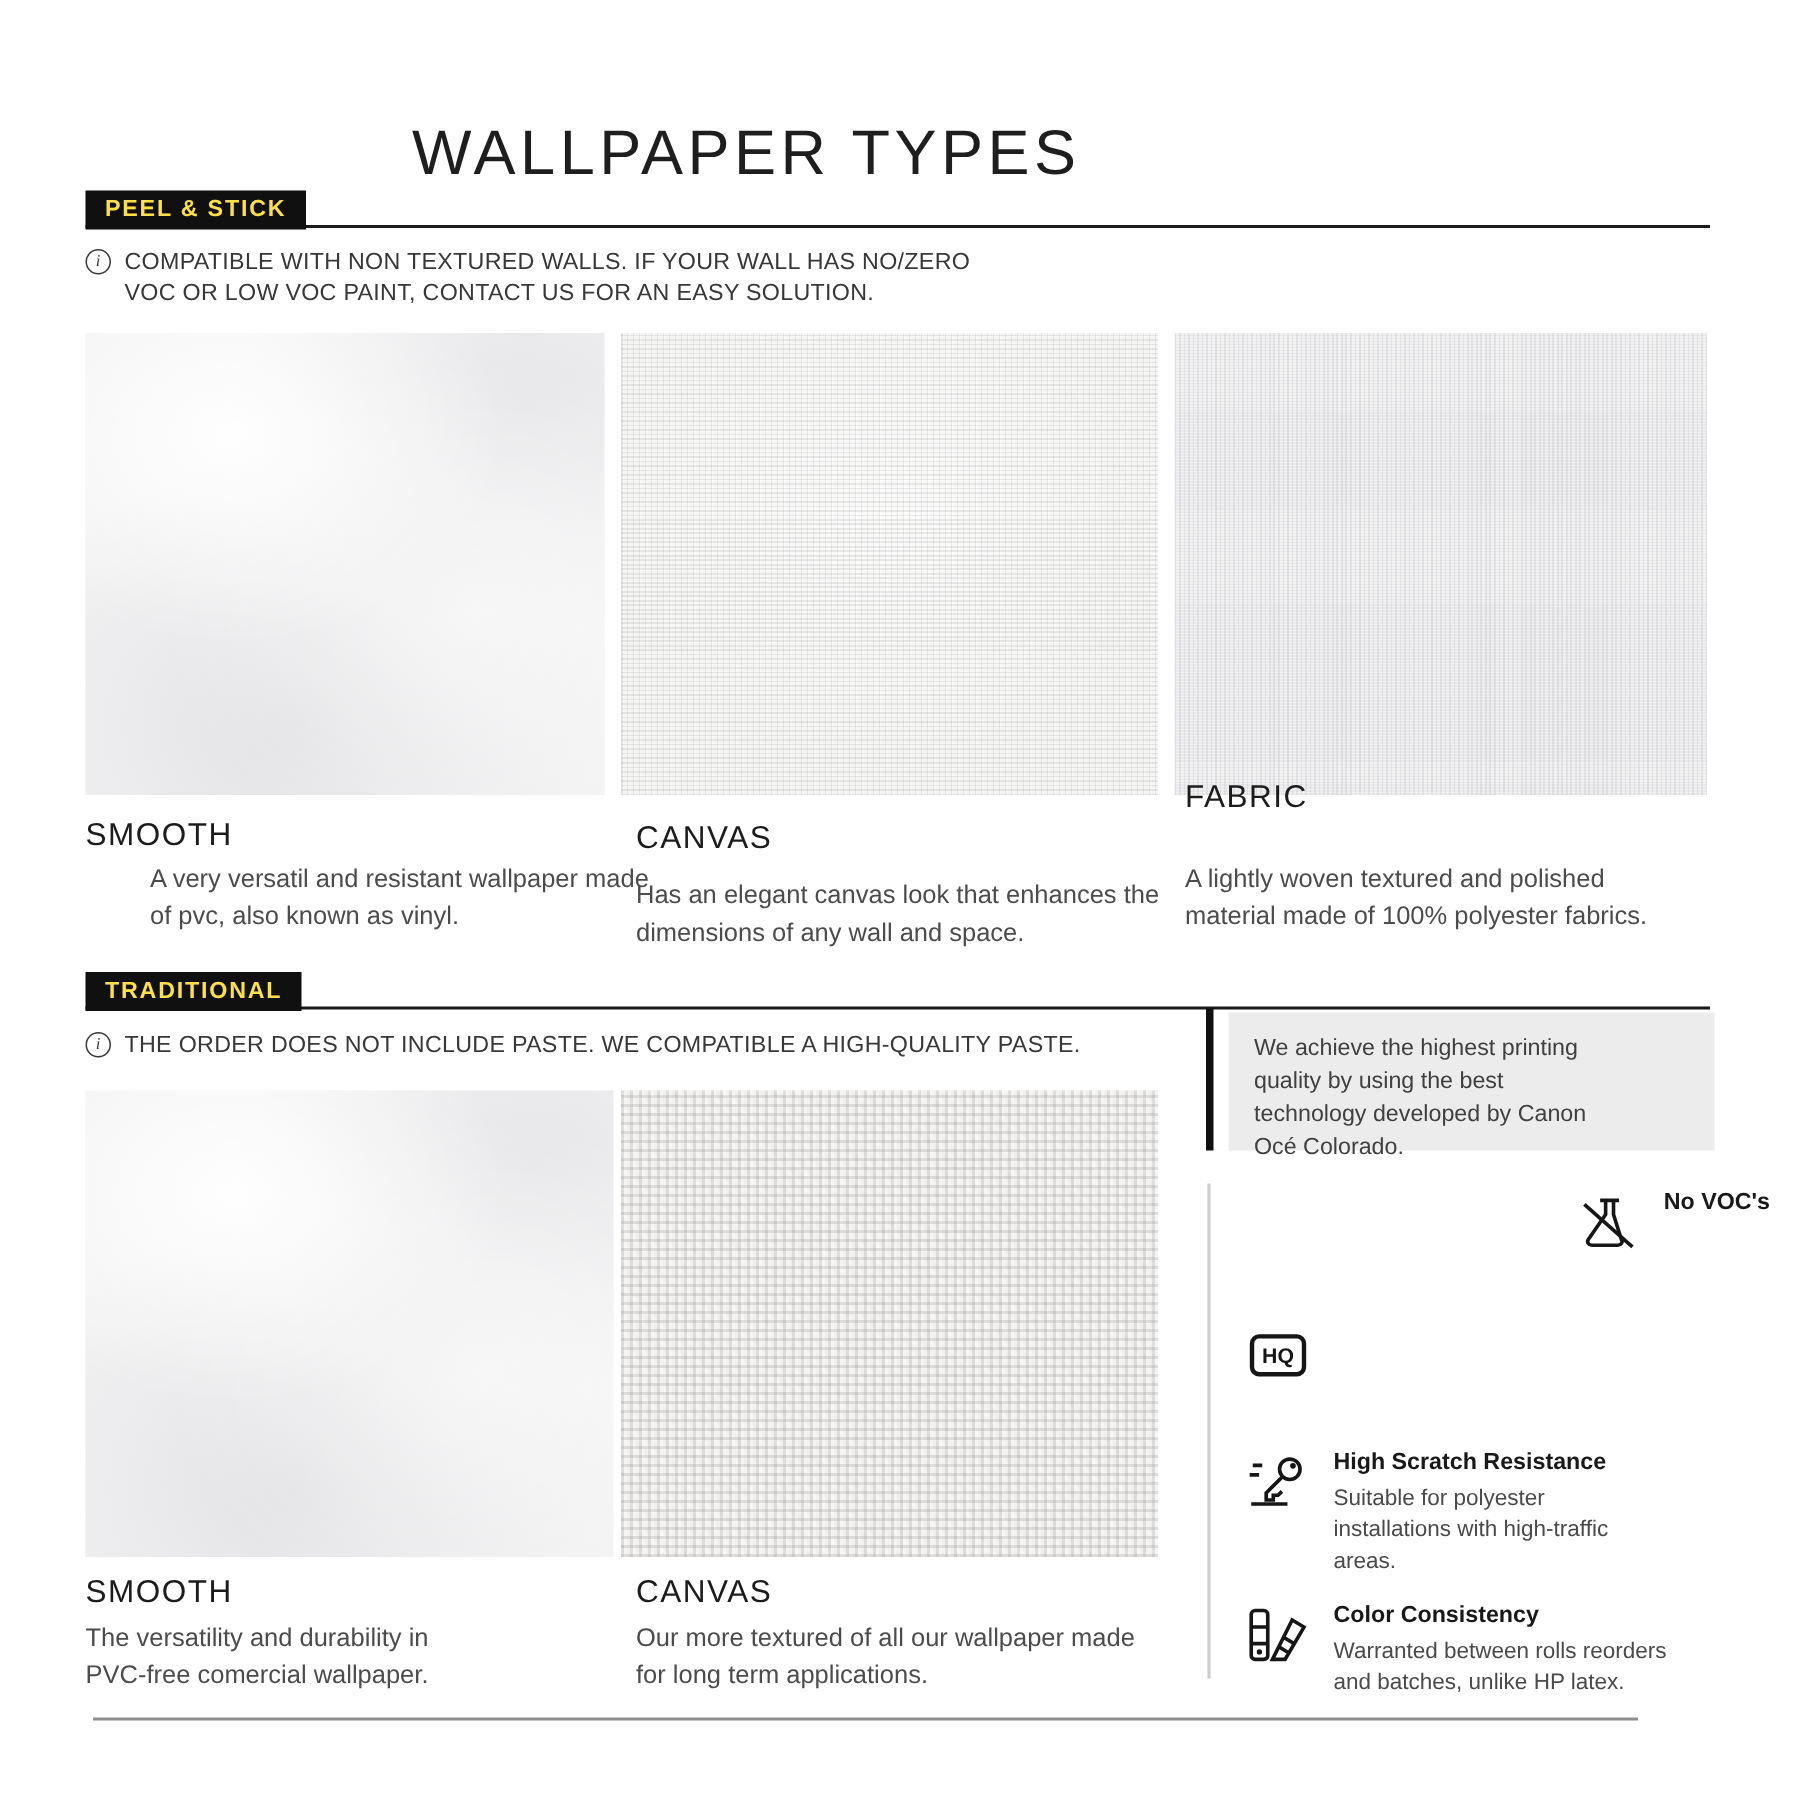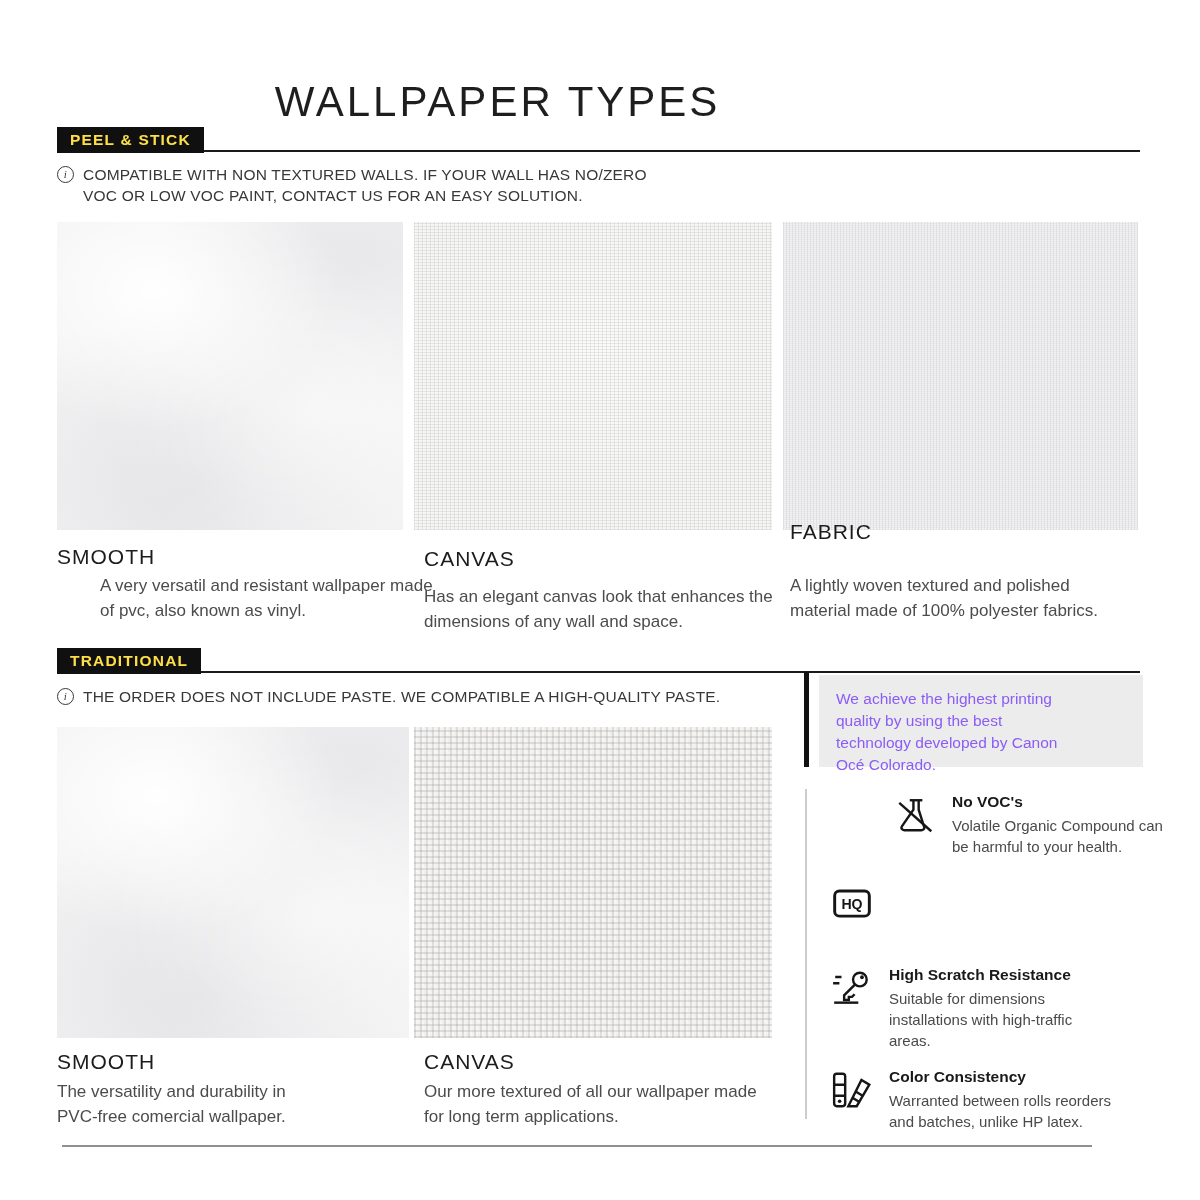--- a/index.html
+++ b/index.html
@@ -50,21 +50,21 @@
     background-color:#f0efee;
     background-image:
       repeating-linear-gradient(0deg, rgba(148,146,143,.24) 0 2px, rgba(255,255,255,0) 2px 6px),
       repeating-linear-gradient(90deg, rgba(158,156,153,.24) 0 2px, rgba(255,255,255,.30) 2px 4px, rgba(255,255,255,0) 4px 6px),
       repeating-linear-gradient(45deg, rgba(255,255,255,.28) 0 3px, rgba(255,255,255,0) 3px 7px);
   }
   .sw-label{position:absolute;font-size:21px;letter-spacing:1px;color:#1c1c1c;white-space:nowrap;}
   .sw-desc{position:absolute;font-size:17px;line-height:25px;color:#4c4c4c;}
   .quote-bar{position:absolute;background:#111111;}
   .quote-box{position:absolute;background:#ececec;box-sizing:border-box;
-    padding:13px 62px 13px 17px;font-size:15.5px;line-height:22px;color:#8b5cf6;}
+    padding:13px 62px 13px 17px;font-size:15.5px;line-height:22px;color:#404040;}
   .sep-line{position:absolute;background:#cccccc;}
   .feature{position:absolute;display:flex;gap:16px;align-items:flex-start;}
   .feature .f-icon{flex:none;width:42px;height:42px;margin-top:2px;}
   .feature .f-title{font-size:15.5px;font-weight:bold;color:#191919;margin:0 0 4px 0;}
   .feature .f-desc{font-size:15px;line-height:21px;color:#4a4a4a;margin:0;}
   .bottom-rule{position:absolute;background:#909090;}
   svg .st{stroke:#161616;stroke-width:2.3;fill:none;}
   svg .stf{fill:#161616;stroke:none;}
 </style>
 </head>
@@ -117,21 +117,20 @@
 <div class="feature" style="left:870px;top:793px;width:310px;justify-content:flex-end;">
   <span class="f-icon">
     <svg viewBox="0 0 40 40" width="42" height="42">
       <path class="st" d="M15 5h12"></path>
       <path class="st" d="M18.5 5v9L7.5 29.8c-1.1 1.8.1 3.7 2.3 3.7h16.4c2.2 0 3.4-1.9 2.3-3.7L23.5 14V5"></path>
       <line class="st" x1="5" y1="7.5" x2="35.5" y2="34.5"></line>
     </svg>
   </span>
   <span>
     <p class="f-title">No VOC's</p>
-    <p class="f-desc" style="max-width:228px;">Volatile Organic Compound can be harmful to your health.</p>
   </span>
 </div>
 
 <div class="feature" style="left:831px;top:880px;width:310px;">
   <span class="f-icon">
     <svg viewBox="0 0 40 40" width="42" height="42">
       <rect class="st" x="3.5" y="8.5" width="33" height="24" rx="4.5" style="stroke-width:2.8"></rect>
       <text x="20" y="25.5" text-anchor="middle" font-size="13.5" font-weight="bold" font-family="Liberation Sans, sans-serif" fill="#161616">HQ</text>
     </svg>
   </span>
@@ -142,21 +141,21 @@
     <svg viewBox="0 0 40 40" width="42" height="42">
       <circle class="st" cx="27.5" cy="11" r="6.5"></circle>
       <circle class="stf" cx="29.5" cy="8.8" r="1.8"></circle>
       <path class="st" d="M23 15.5 12.5 26v4.5H17v-3h3l2.5-2.5"></path>
       <path class="st" d="M4 8.5h6M2 14.5h6"></path>
       <path class="st" d="M3 33h23"></path>
     </svg>
   </span>
   <span>
     <p class="f-title">High Scratch Resistance</p>
-    <p class="f-desc" style="max-width:215px;">Suitable for dimensions installations with high-traffic areas.</p>
+    <p class="f-desc" style="max-width:215px;">Suitable for polyester installations with high-traffic areas.</p>
   </span>
 </div>
 
 <div class="feature" style="left:831px;top:1068px;width:310px;">
   <span class="f-icon">
     <svg viewBox="0 0 40 40" width="42" height="42">
       <rect class="st" x="3" y="3.5" width="10.5" height="31" rx="2.5"></rect>
       <path class="st" d="M3 14h10.5M3 24.5h10.5"></path>
       <circle class="stf" cx="8.2" cy="29.8" r="1.7"></circle>
       <path class="st" d="M16.5 34.5 29 9.5l7.5 4.5-12 20.5z"></path>

